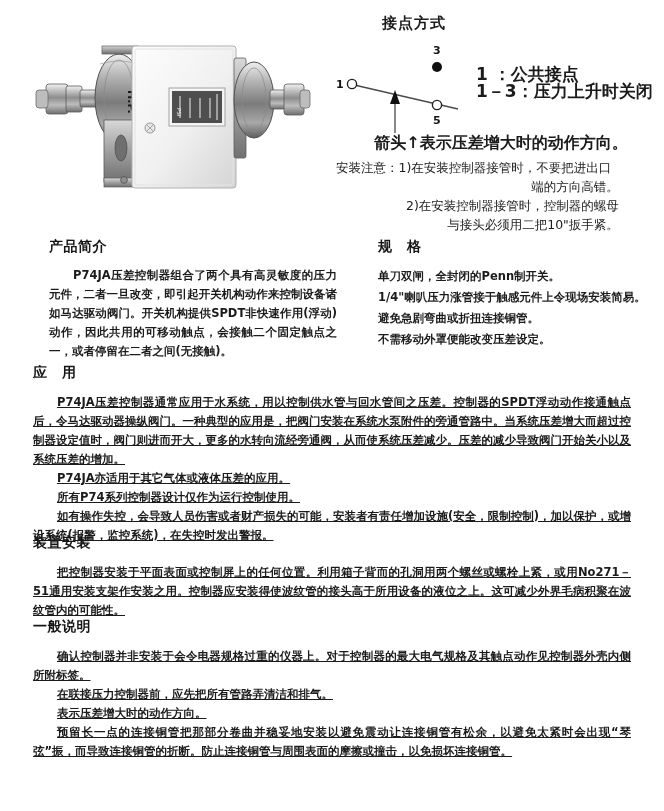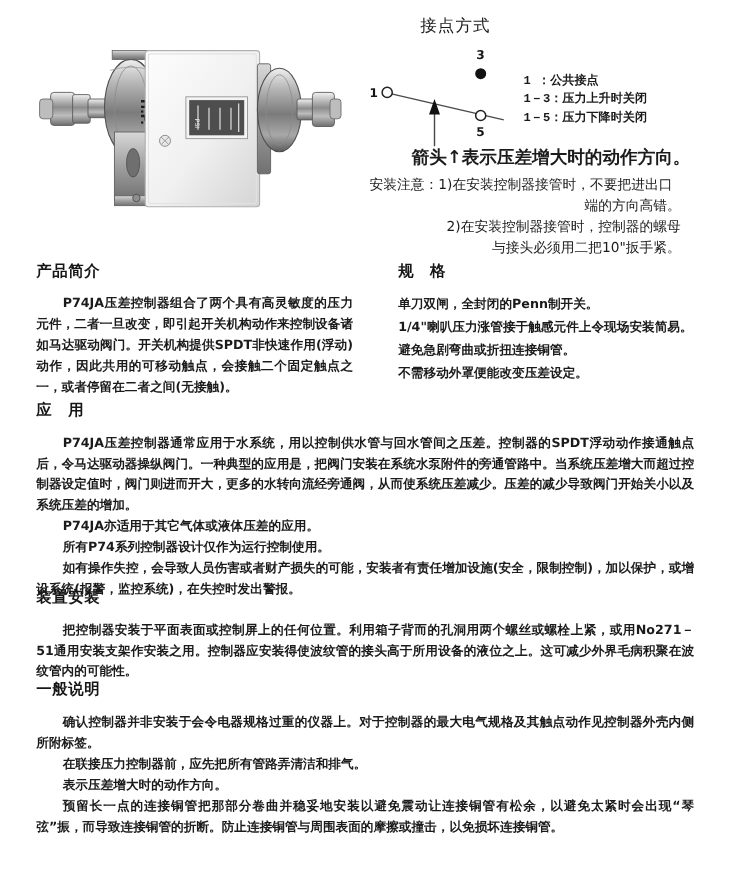--- a/index.html
+++ b/index.html
@@ -40,38 +40,37 @@
     left: 330px;
     top: 8px;
     width: 334px;
     height: 230px;
   }
   #contact-title {
     position: absolute;
     left: 52px;
     top: 6px;
     font-size: 15px;
-    font-weight: normal;
+    font-weight: bold;
     letter-spacing: 1px;
     white-space: nowrap;
   }
   #diagram-svg {
     position: absolute;
     left: 0px;
     top: 28px;
   }
   #contact-legend {
     position: absolute;
     left: 146px;
     top: 58px;
-    font-size: 11px;
+    font-size: 17px;
     font-weight: bold;
     line-height: 17px;
     white-space: nowrap;
-    font-family: Liberation Mono, monospace;
   }
   #arrow-note {
     position: absolute;
     left: 8px;
     top: 125px;
     width: 326px;
     text-align: center;
     font-size: 16px;
     font-weight: bold;
     white-space: nowrap;
@@ -106,21 +105,21 @@
     font-weight: bold;
     line-height: 19px;
     color: #1b1b1b;
     text-align: justify;
   }
   .indent-para { text-indent: 24px; }
 
   
   #band-intro {
     position: absolute;
-    left: 0; top: 0;
+    left: 16px; top: 0;
     width: 592px;
     height: 122px;
   }
   #col-intro {
     position: absolute;
     left: 33px; top: 0;
     width: 288px;
   }
   #col-spec {
     position: absolute;
@@ -140,21 +139,21 @@
   .full-sec {
     position: absolute;
     left: 33px;
     width: 598px;
   }
   #sec-app   { top: 126px; }
   #sec-mount { top: 296px; }
   #sec-gen   { top: 380px; }
 
   .full-sec .sec-head { margin-bottom: 11px; }
-  .full-sec p { margin: 0; }
+  .full-sec p { margin: 0; text-decoration: underline; }
 </style>
 </head>
 <body>
 
 <div id="top-area">
 
   <div id="product-photo">
     <svg class="photo-svg" width="280" height="182" viewBox="0 0 280 182">
       <defs>
         <linearGradient id="metal" x1="0" y1="0" x2="0" y2="1">
@@ -260,21 +259,20 @@
 
       <g>
         <line x1="65" y1="97" x2="65" y2="66" stroke="#4a4a4a" stroke-width="1.3"></line>
         <polygon points="65,54 60,68 70,68" fill="#111111"></polygon>
       </g>
     </svg>
 
     <div id="contact-legend">
       <div>1 ：公共接点</div>
       <div>1－3：压力上升时关闭</div>
-      <div>1－5：压力下降时关闭</div>
     </div>
 
     <div id="arrow-note">箭头↑表示压差增大时的动作方向。</div>
 
     <div id="install-note">
       <span class="note-row"><span>安装注意：</span><span>1)在安装控制器接管时，不要把进出口</span></span>
       <span class="note-row note-indent">端的方向高错。</span>
       <span class="note-row note-indent">2)在安装控制器接管时，控制器的螺母</span>
       <span class="note-row note-indent">与接头必须用二把10"扳手紧。</span>
     </div>

